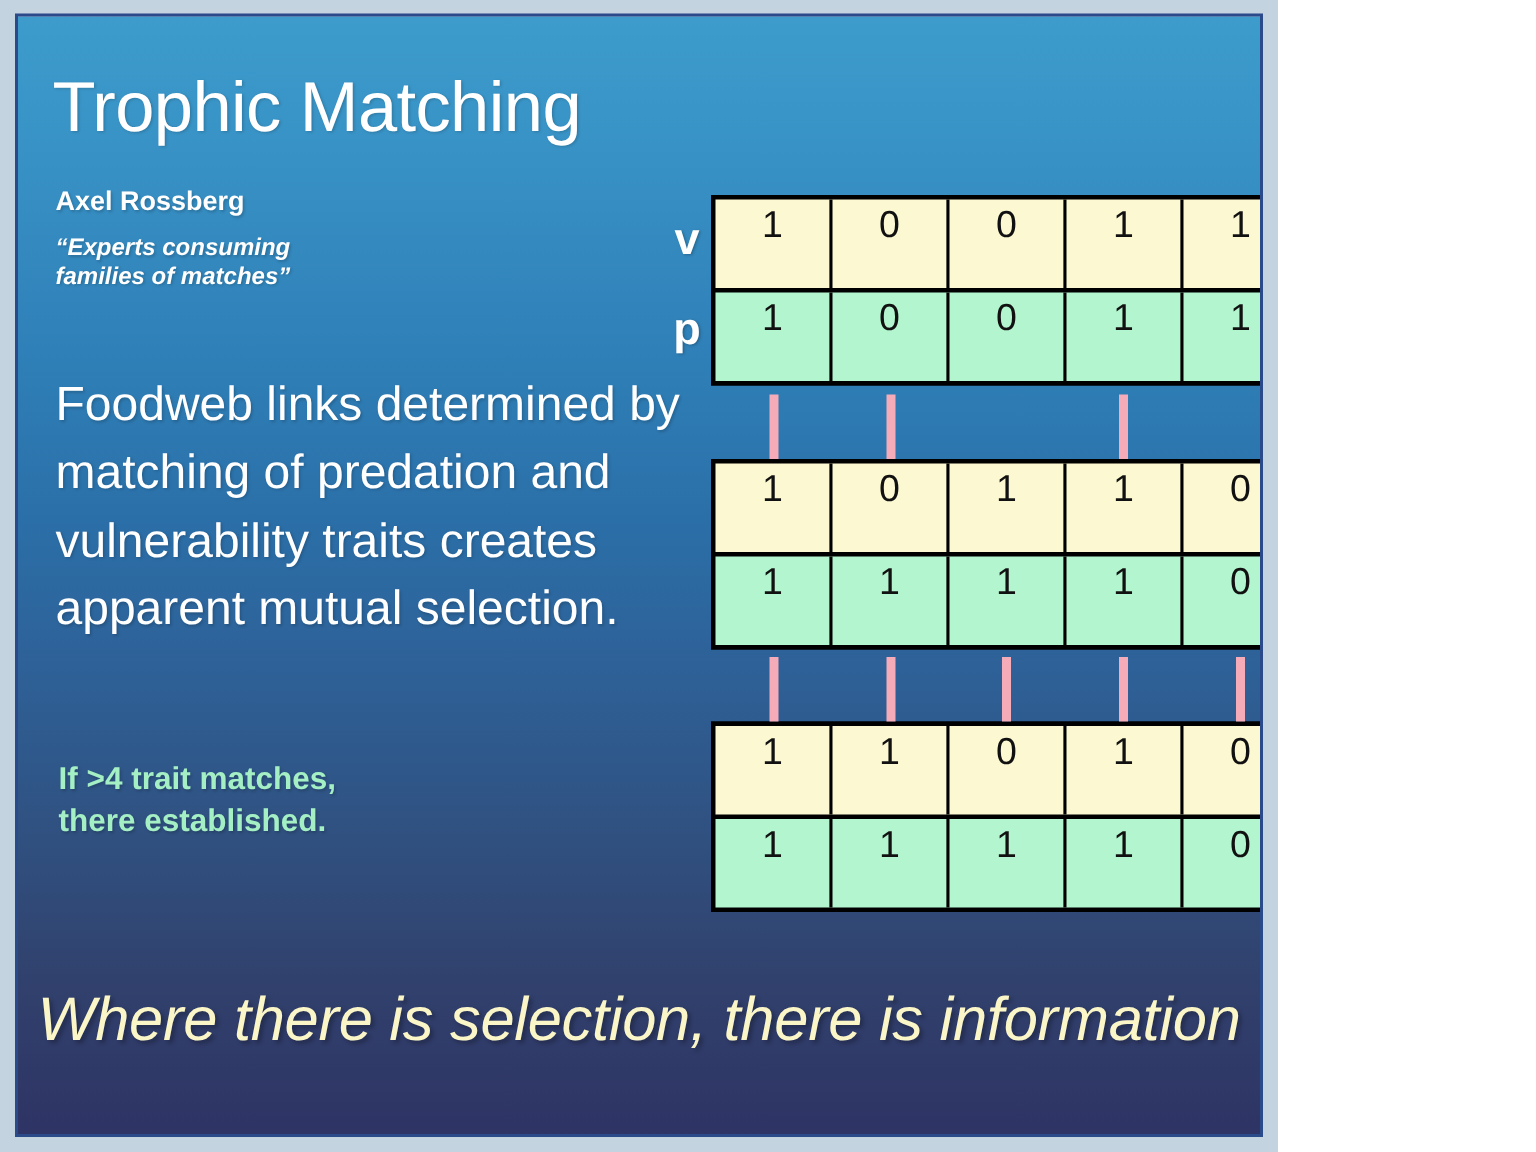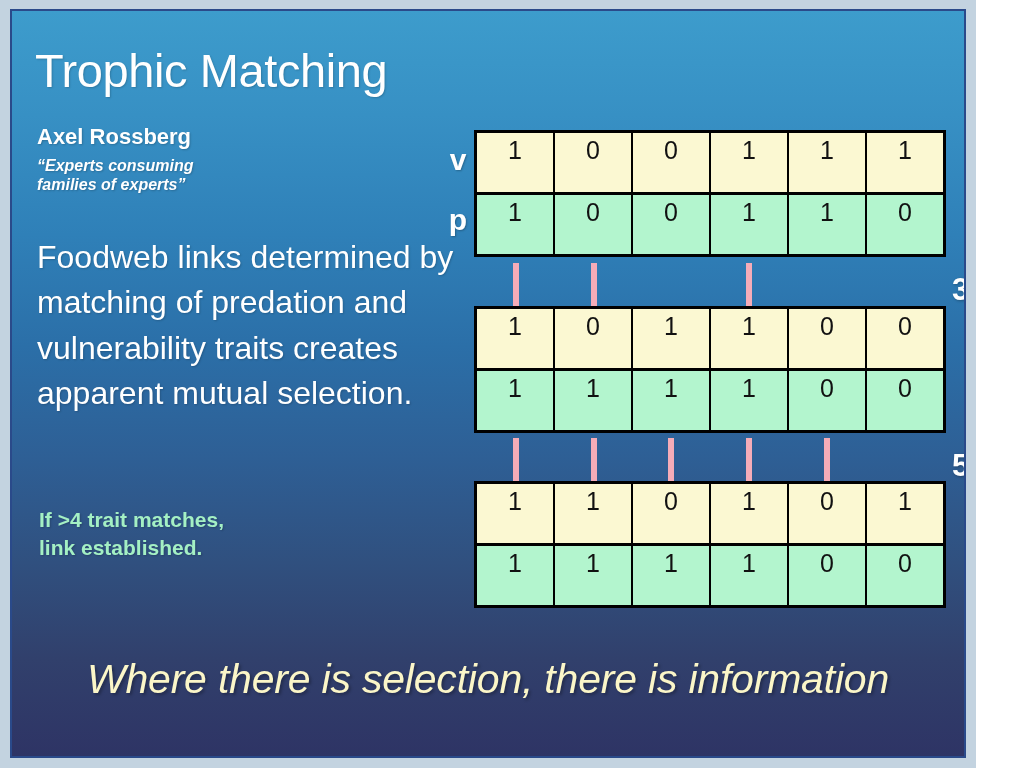--- a/index.html
+++ b/index.html
@@ -10,21 +10,21 @@
   }
   body {
     width: 1024px;
     height: 768px;
     overflow: hidden;
     font-family: "Liberation Sans", sans-serif;
   }
 
   #slide-frame {
     position: relative;
-    width: 976px;
+    width: 852px;
     height: 768px;
     box-sizing: border-box;
     background: #c3d3e0;
     padding: 9px 10px 10px 10px;
   }
 
   #slide {
     position: relative;
     width: 100%;
     height: 100%;
@@ -53,21 +53,21 @@
     color: #ffffff;
     letter-spacing: -0.4px;
     text-shadow: 1px 1px 2px rgba(0,0,0,0.18);
     white-space: nowrap;
   }
 
   #author {
     position: absolute;
     left: 25px;
     top: 113px;
-    font-size: 22px;
+    font-size: 18px;
     font-weight: bold;
     color: #ffffff;
     text-shadow: 1px 1px 2px rgba(0,0,0,0.2);
     text-align: center;
   }
 
   #quote {
     position: absolute;
     left: 25px;
     top: 146px;
@@ -76,21 +76,21 @@
     font-style: italic;
     line-height: 1.18;
     color: #ffffff;
     text-shadow: 1px 1px 2px rgba(0,0,0,0.2);
   }
   #quote .qline { display: block; white-space: nowrap; }
 
   #body-text {
     position: absolute;
     left: 25px;
-    top: 224px;
+    top: 236px;
     width: 440px;
     font-size: 32px;
     line-height: 1.42;
     color: #ffffff;
     text-shadow: 1px 1px 2px rgba(0,0,0,0.18);
   }
 
   #rule-text {
     position: absolute;
     left: 27px;
@@ -191,28 +191,28 @@
 
 <div id="slide-frame">
   <div id="slide">
 
     <div id="title">Trophic Matching</div>
 
     <div id="author">Axel Rossberg</div>
 
     <div id="quote">
       <span class="qline">“Experts consuming</span>
-      <span class="qline">families of experts”</span>
+      <span class="qline">families of matches”</span>
     </div>
 
     <div id="body-text">Foodweb links determined by matching of predation and vulnerability traits creates apparent mutual selection.</div>
 
     <div id="rule-text">
       <span class="rline">If &gt;4 trait matches,</span>
-      <span class="rline">link established.</span>
+      <span class="rline">there established.</span>
     </div>
 
     <div class="row-label" id="label-v">v</div>
     <div class="row-label" id="label-p">p</div>
 
     <div class="matrix" id="matrix-1">
       <div class="matrix-row row-v">
           <div class="cell">1</div>
           <div class="cell">0</div>
           <div class="cell">0</div>

